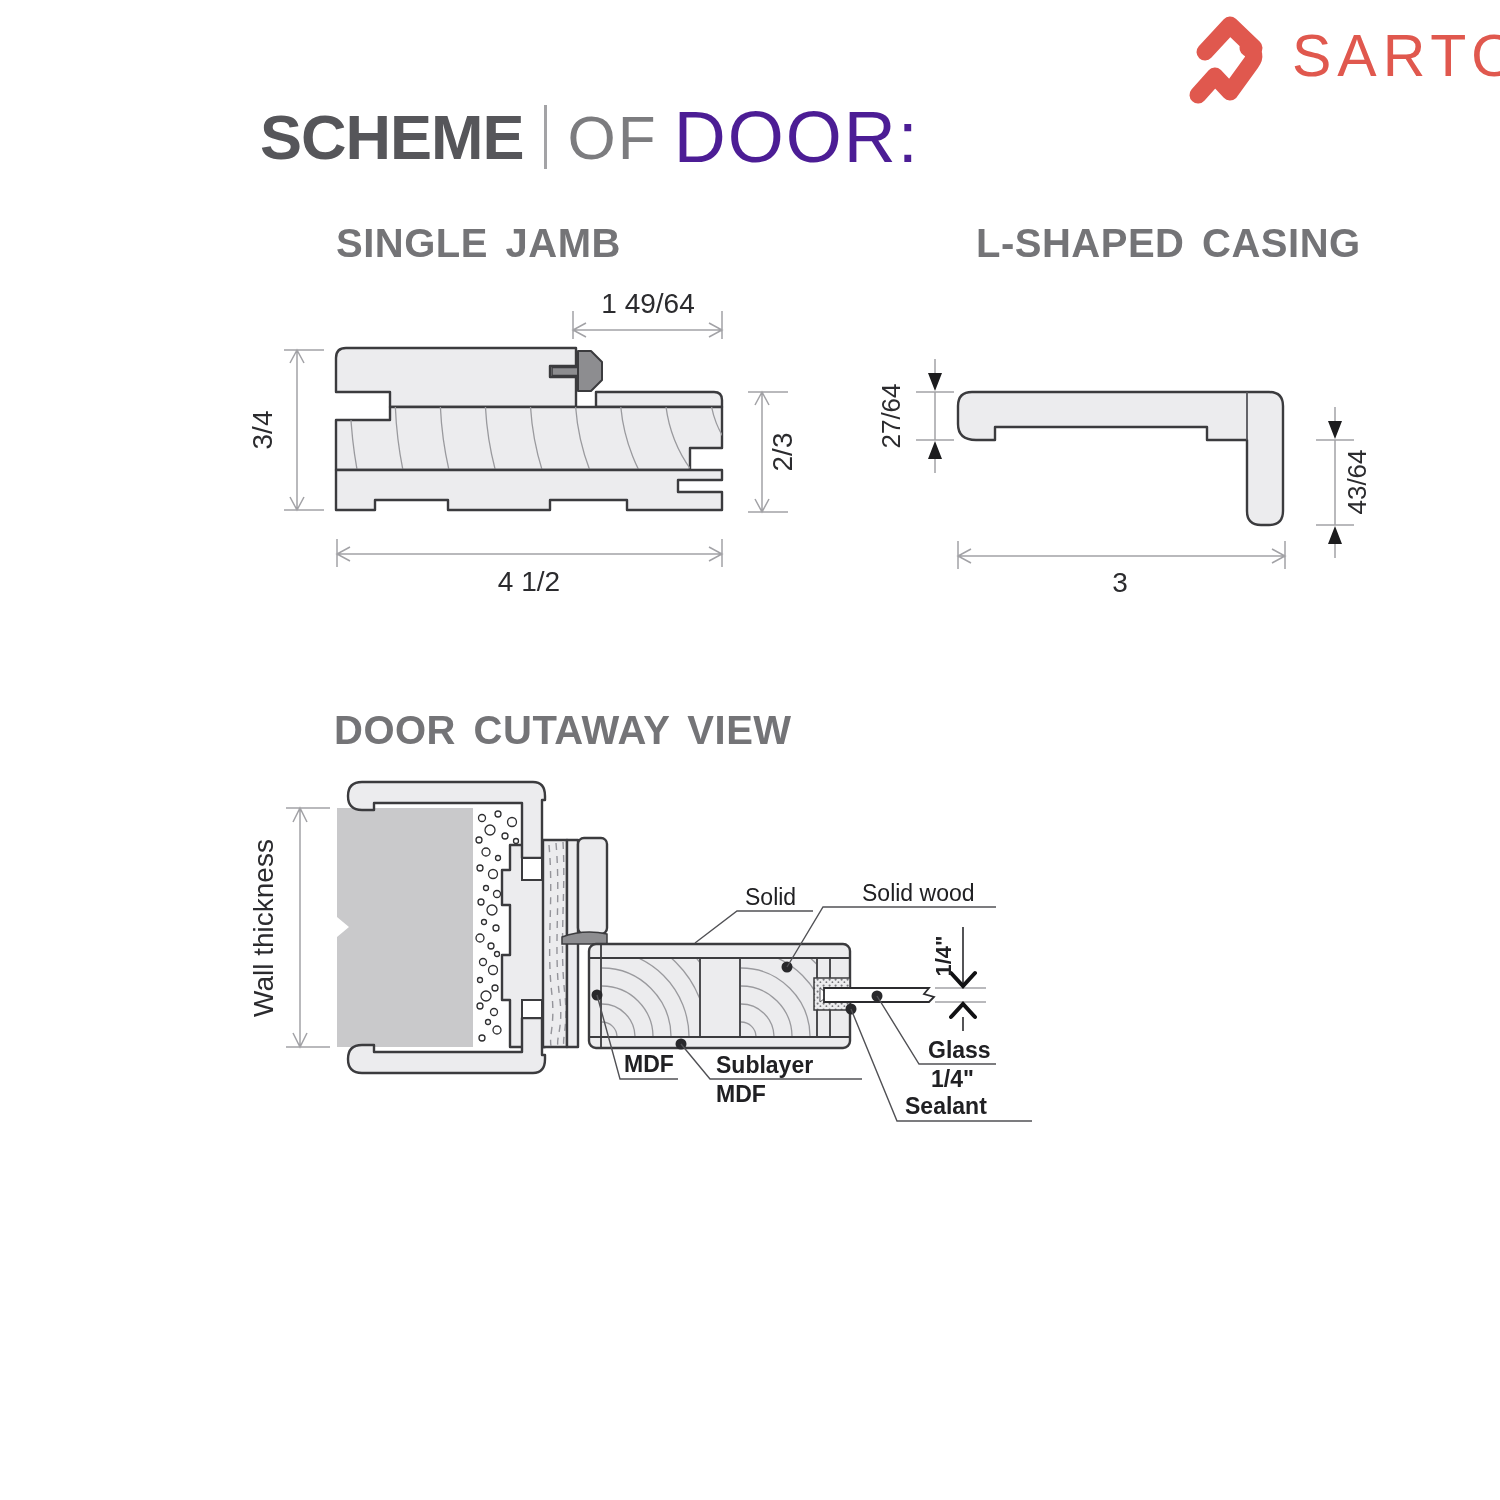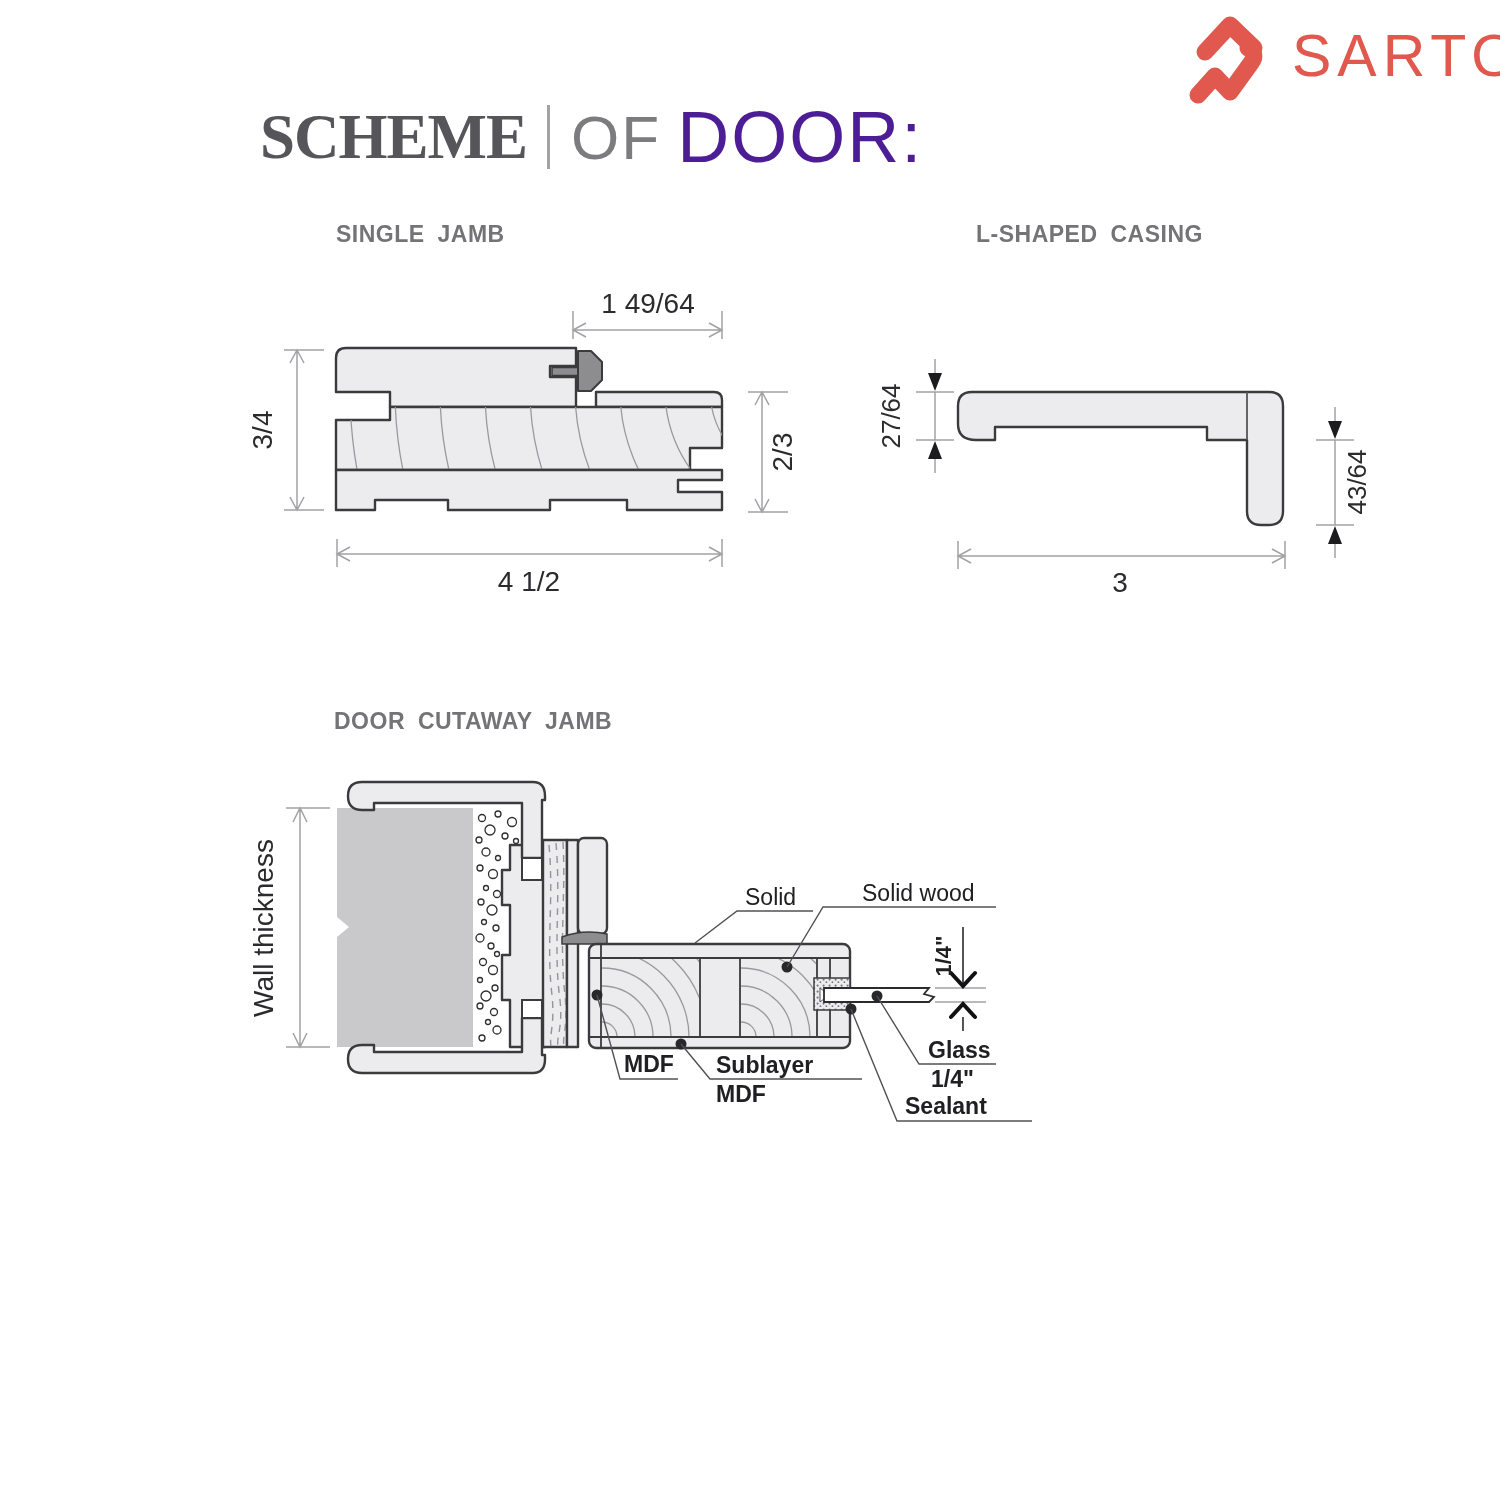--- a/index.html
+++ b/index.html
@@ -1,24 +1,24 @@
 <!DOCTYPE html>
 <html><head>
 <meta charset="utf-8">
 <style>
   html,body{margin:0;padding:0;background:#ffffff;}
   #canvas{position:relative;width:1500px;height:1500px;background:#ffffff;overflow:hidden;
           font-family:"Liberation Sans",sans-serif;}
   .abs{position:absolute;}
   #title{left:260px;top:96px;display:flex;align-items:center;white-space:nowrap;}
-  #title .primary{font-size:63px;font-weight:800;color:#56565a;letter-spacing:-1px;font-family:Liberation Serif, serif;}
+  #title .primary{font-size:63px;font-weight:800;color:#56565a;letter-spacing:-1px;}
   #title .divider{width:3px;height:64px;background:#a3a3a6;margin:0 21px 0 20px;}
   #title .of{font-size:62px;font-weight:400;color:#7c7c7f;letter-spacing:2px;margin-right:16px;text-align:center;}
   #title .door{font-size:72px;font-weight:400;color:#4c1d95;letter-spacing:2px;}
-  .section-heading{font-size:23px;font-weight:700;color:#747477;letter-spacing:.5px;word-spacing:6px;}
+  .section-heading{font-size:40px;font-weight:700;color:#747477;letter-spacing:.5px;word-spacing:6px;}
   #logo-text{left:1292px;top:22px;font-size:59px;font-weight:400;color:#e0584e;letter-spacing:6px;}
   svg text{font-family:"Liberation Sans",sans-serif;}
   .dim-txt{font-size:28px;fill:#2b2b2e;}
   .dim-txt-s{font-size:26px;fill:#2b2b2e;}
   .lbl{font-size:23px;fill:#202023;font-weight:700;}
   .lbl-light{font-size:23px;fill:#202023;font-weight:400;}
   .outline{stroke:#3b3b3e;stroke-width:2.4;stroke-linejoin:round;}
   .fill-l{fill:#ececee;}
   .dimline{stroke:#a2a2a6;stroke-width:1.5;fill:none;}
   .leader{stroke:#515155;stroke-width:1.4;fill:none;}
@@ -31,21 +31,21 @@
 
   <div id="title" class="abs">
     <span class="primary">SCHEME</span>
     <span class="divider"></span>
     <span class="of">OF</span>
     <span class="door">DOOR:</span>
   </div>
   <div id="logo-text" class="abs">SARTO</div>
   <div class="abs section-heading" style="left:336px;top:221px">SINGLE JAMB</div>
   <div class="abs section-heading" style="left:976px;top:221px">L-SHAPED CASING</div>
-  <div class="abs section-heading" style="left:334px;top:708px">DOOR CUTAWAY JAMB</div>
+  <div class="abs section-heading" style="left:334px;top:708px">DOOR CUTAWAY VIEW</div>
 
   <svg class="abs" style="left:0;top:0" width="1500" height="1500" viewBox="0 0 1500 1500">
     <defs>
       <pattern id="dots" width="6" height="6" patternUnits="userSpaceOnUse">
         <rect width="6" height="6" fill="#ececee"></rect>
         <circle cx="1.6" cy="1.6" r="1.1" fill="#77777b"></circle>
         <circle cx="4.4" cy="4.2" r="0.9" fill="#77777b"></circle>
       </pattern>
       <clipPath id="band-clip">
         <path d="M390,407 L722,407 L722,448 L690,448 L690,470 L336,470 L336,420 L390,420 Z"></path>

